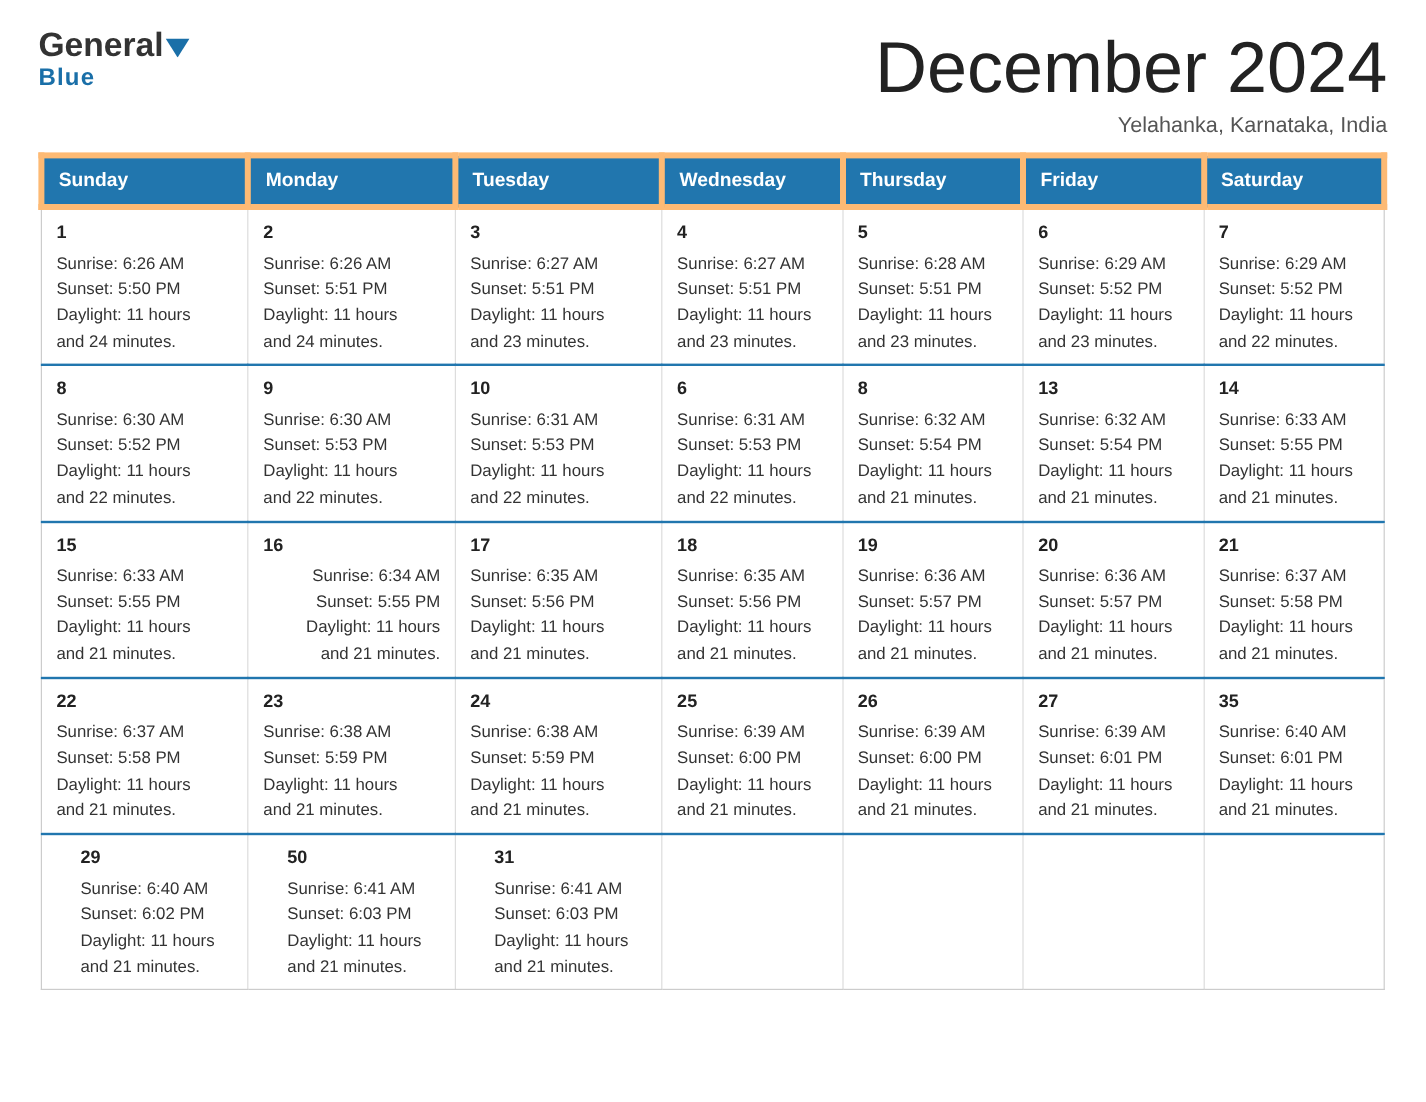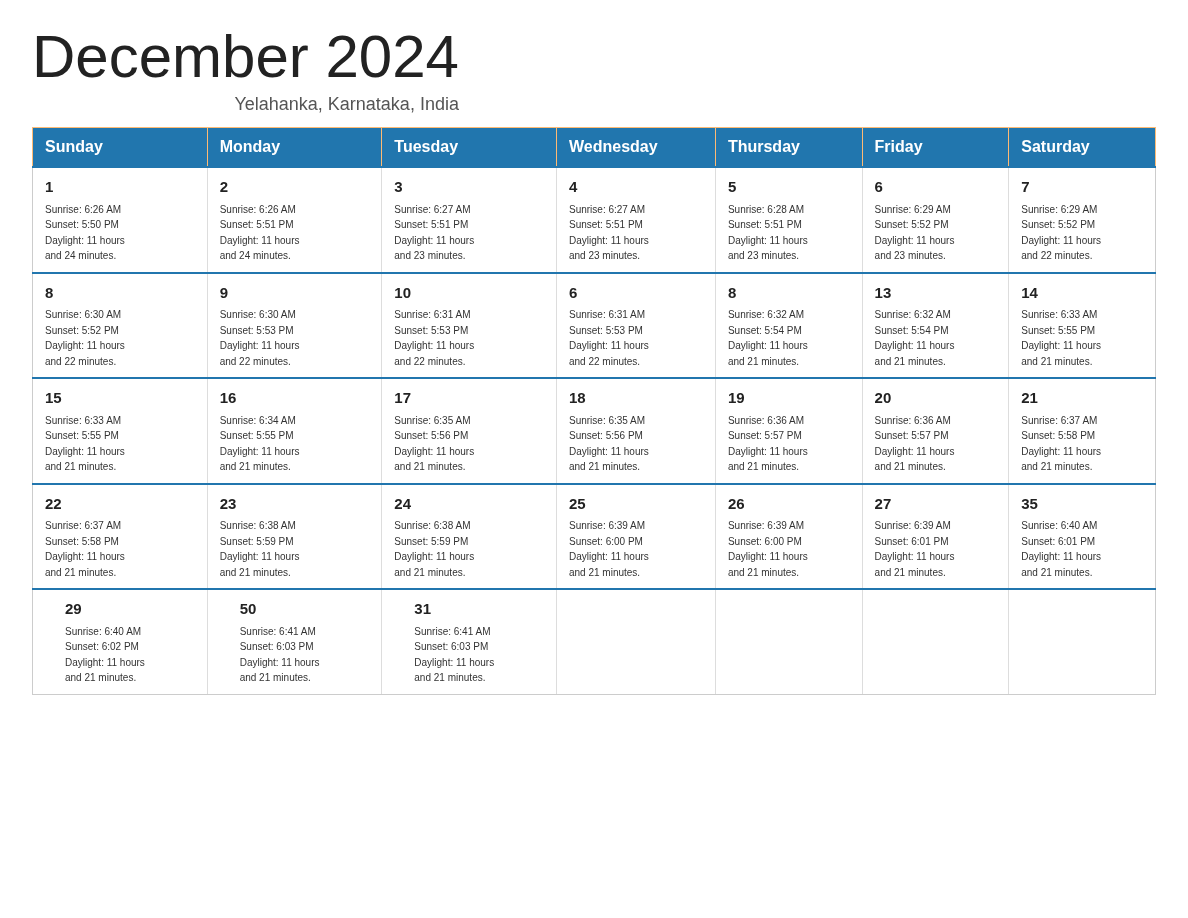--- a/index.html
+++ b/index.html
@@ -56,21 +56,21 @@
     }
     thead tr {
       background-color: #2176ae;
     }
     thead th {
       color: #fff;
       font-weight: bold;
       font-size: 16px;
       padding: 10px 12px;
       text-align: left;
-      border: 1px solid #fdba74;
+      border: 5px solid #fdba74;
     }
     tbody tr {
       border-top: 2px solid #2176ae;
       vertical-align: top;
     }
     tbody td {
       padding: 8px 12px;
       border-left: 1px solid #ddd;
       border-right: 1px solid #ddd;
       border-bottom: 1px solid #eee;
@@ -86,32 +86,40 @@
     }
     .day-num {
       font-size: 15px;
       font-weight: bold;
       color: #222;
       display: block;
       margin-bottom: 3px;
     }
     .day-info {
       color: #333;
-      font-size: 10px;
+      font-size: 14px;
       line-height: 1.55;
     }
     tbody tr:last-child td {
       border-bottom: 1px solid #ccc;
       padding-left: 32px;
     }
   </style>
 </head>
 <body>
 
 <div class="header-row">
+  <div class="logo">
+    <div class="logo-text">
+      General<svg style="display:inline-block;vertical-align:middle;margin-left:2px;" width="20" height="16">
+          <polygon points="0,0 20,0 10,16" fill="#1a6fa8"></polygon>
+        </svg>
+    </div>
+    <div class="logo-subtitle">Blue</div>
+  </div>
   <div class="title-block">
     <div class="page-title">December 2024</div>
     <div class="subtitle">Yelahanka, Karnataka, India</div>
   </div>
 </div>
 
 <table>
   <thead>
     <tr>
     <th>Sunday</th>
@@ -229,21 +237,21 @@
       <tr>
         <td>
           <span class="day-num">15</span>
           <div class="day-info" style="white-space: pre-line;">Sunrise: 6:33 AM
 Sunset: 5:55 PM
 Daylight: 11 hours
 and 21 minutes.</div>
         </td>
         <td>
           <span class="day-num">16</span>
-          <div class="day-info" style="white-space: pre-line;">Sunrise: 6:34 AM
+          <div class="day-info" style="white-space: pre-line; text-align: right;">Sunrise: 6:34 AM
 Sunset: 5:55 PM
 Daylight: 11 hours
 and 21 minutes.</div>
         </td>
         <td>
           <span class="day-num">17</span>
           <div class="day-info" style="white-space: pre-line;">Sunrise: 6:35 AM
 Sunset: 5:56 PM
 Daylight: 11 hours
 and 21 minutes.</div>

